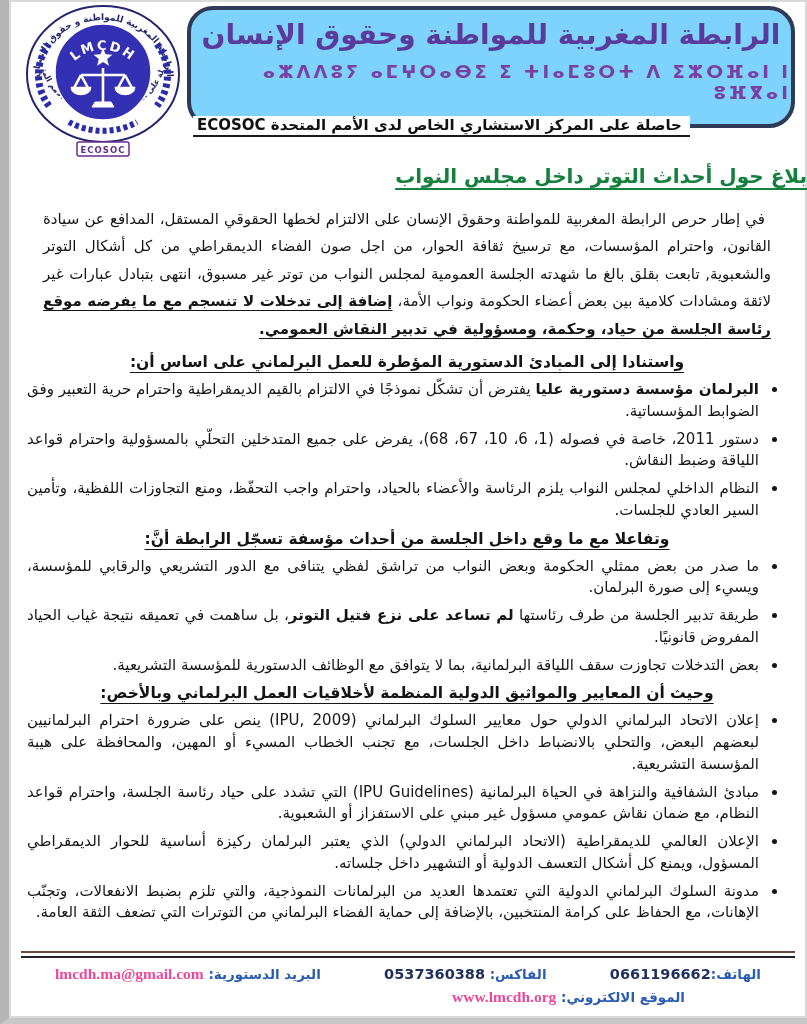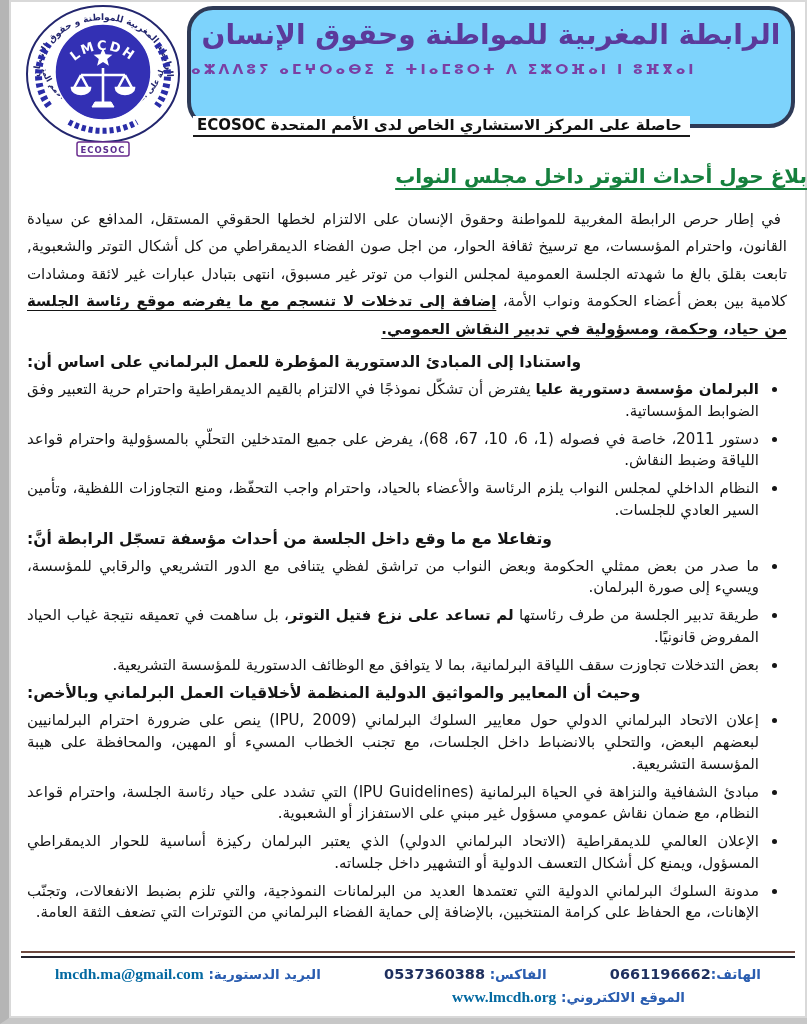--- a/index.html
+++ b/index.html
@@ -15,60 +15,60 @@
   .logo{position:absolute;left:8px;top:2px;}
   .org-box{
     position:absolute;left:178px;right:12px;top:6px;height:114px;
     border:4px solid #2e3a56;border-radius:26px;background:#7dd3fc;
   }
   .org-name{
     margin-top:8px;text-align:center;direction:rtl;
     font-size:28px;font-weight:bold;color:#5b3a9b;
   }
   .tifinagh{
-    margin-top:10px;text-align:left;direction:ltr;
-    font-size:14px;font-weight:bold;letter-spacing:3px;color:#7b3fa3;
+    margin-top:10px;text-align:right;direction:ltr;
+    font-size:18px;font-weight:bold;letter-spacing:3px;color:#7b3fa3;
   }
   .ecosoc-line{
     position:absolute;bottom:-13px;left:2px;
     background:#fff;padding:0 8px 1px 4px;direction:rtl;
     font-size:15px;font-weight:bold;color:#111;
     border-bottom:2.5px solid #1a1a1a;white-space:nowrap;
   }
   
   .doc-title{
     margin:6px auto 0;direction:rtl;
     font-size:20px;font-weight:bold;color:#15803d;
     text-decoration:underline;text-underline-offset:5px;
   }
   .content{direction:rtl;padding:10px 20px 0 18px;color:#151515;}
   .intro{
-    font-size:15px;line-height:1.83;text-align:justify;margin:8px 0 10px;text-indent:6px;
+    font-size:15px;line-height:1.83;text-align:justify;margin:8px 16px 10px;text-indent:6px;
   }
   .b{font-weight:bold;}
   .u{text-decoration:underline;text-underline-offset:4px;}
   .sec-heading{
-    font-size:15.5px;font-weight:bold;text-align:left;
-    text-underline-offset:5px;
+    font-size:15.5px;font-weight:bold;text-align:center;
+    text-decoration:underline;text-underline-offset:5px;
     margin:8px 0 8px;
   }
   ul.bullets{margin:0 0 4px;padding:0 26px 0 0;list-style:disc;}
   ul.bullets li{
     font-size:15px;line-height:1.45;text-align:justify;
     margin-bottom:6px;padding-right:2px;
   }
   
   .footer{position:absolute;left:12px;right:12px;bottom:8px;}
   .footer-rule{height:3px;border-top:2.5px solid #6e4a40;border-bottom:2.5px solid #23232e;margin-bottom:6px;}
   .footer-row{display:flex;direction:rtl;justify-content:space-between;align-items:baseline;padding:0 34px;margin-bottom:4px;}
   .footer-row.second{padding:0 110px 0 58px;}
   .f-item{white-space:nowrap;}
   .f-label{color:#2a5db0;font-weight:bold;font-size:13.5px;}
   .f-val{color:#1e2f5e;font-weight:bold;font-size:14.5px;}
-  .f-lat{font-family:"Liberation Serif",serif;color:#0369a1;font-weight:bold;font-size:15.5px;direction:ltr;unicode-bidi:embed;}
+  .f-lat{font-family:"Liberation Serif",serif;color:#ec4899;font-weight:bold;font-size:15.5px;direction:ltr;unicode-bidi:embed;}
 </style>
 </head>
 <body>
 
 <div class="page">
 
   <div class="header">
 
     <div class="logo">
       <svg width="172" height="156" viewBox="0 0 172 156">

